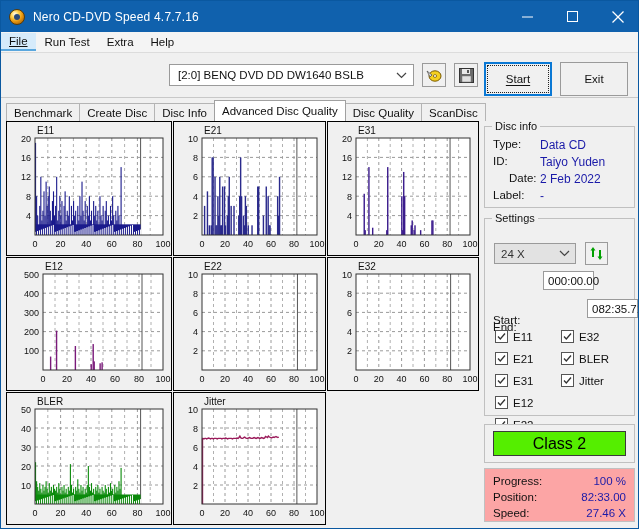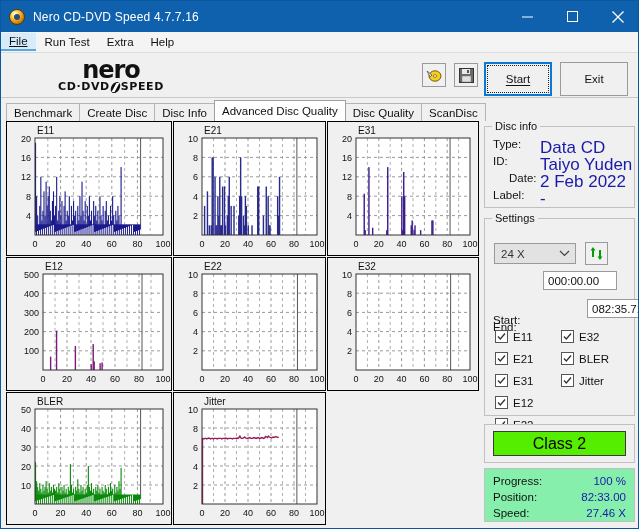--- a/index.html
+++ b/index.html
@@ -220,21 +220,21 @@
     background: #f0f0f0;
     box-sizing: border-box;
   }
   .group-legend {
     position: absolute; left: 7px; top: -7px;
     background: #f0f0f0;
     padding: 0 3px;
     font-size: 11px; color: #111;
   }
   .kv { position: absolute; font-size: 11.5px; color: #111; }
-  .kv-val { position: absolute; font-size: 17px; color: #1a1aa8; }
+  .kv-val { position: absolute; font-size: 12px; color: #1a1aa8; }
 
   .speed-select {
     position: absolute; left: 9px; top: 24px;
     width: 82px; height: 21px;
     background: #e2e2e2;
     border: 1px solid #9a9a9a;
     box-sizing: border-box;
     display: flex; align-items: center;
     font-size: 11.5px; color: #333;
   }
@@ -245,21 +245,21 @@
     position: absolute; left: 100px; top: 23px;
     width: 23px; height: 23px;
     background: #f0f0f0;
     border: 1px solid #9a9a9a;
     box-sizing: border-box;
     display: flex; align-items: center; justify-content: center;
   }
 
   .field {
     position: absolute;
-    width: 74px; height: 19px;
+    width: 51px; height: 19px;
     background: #ffffff;
     border: 1px solid #9a9a9a;
     box-sizing: border-box;
     display: flex; align-items: center;
     font-size: 11.5px; color: #111;
   }
   .field span { padding-left: 4px; }
 
   .cb-row {
     position: absolute;
@@ -291,21 +291,21 @@
     border: 1px solid #3a3a3a;
     box-sizing: border-box;
     display: flex; align-items: center; justify-content: center;
     font-size: 16px; color: #000;
   }
 
   .status-group {
     position: absolute; left: 0; top: 347px;
     width: 151px; height: 54px;
     border: 1px solid #c0c0c0;
-    background: #86efac;
+    background: #fca5a5;
     box-sizing: border-box;
   }
   .st-lbl { position: absolute; left: 8px; font-size: 11.5px; color: #111; }
   .st-val { position: absolute; right: 8px; font-size: 11.5px; color: #1a1aa8; }
 </style>
 </head>
 <body>
 
 <div id="app">
 
@@ -333,29 +333,29 @@
   </div>
 
   <div class="menubar">
     <div class="menu-item active"><u>File</u></div>
     <div class="menu-item"><span>Run Test</span></div>
     <div class="menu-item"><span>Extra</span></div>
     <div class="menu-item"><span>Help</span></div>
   </div>
 
   <div class="toolbar">
-    <div class="nero-logo">
-      <div class="nero-word">nero</div>
-      <div class="nero-sub">
-        <span>CD·DVD</span>
-        <span class="slash"></span>
-        <span>SPEED</span>
+
+    <div class="drive-select">
+      <div class="dv">[2:0]   BENQ DVD DD DW1640 BSLB</div>
+      <div class="cv">
+        <svg width="11" height="7" viewBox="0 0 11 7">
+            <polyline points="1,1 5.5,5.5 10,1" fill="none" stroke="#444" stroke-width="1.2"></polyline>
+          </svg>
       </div>
     </div>
-
 
     <div class="tool-btn" id="btn-disc">
       <svg width="17" height="17" viewBox="0 0 17 17">
         <ellipse cx="9" cy="9" rx="6" ry="5.2" fill="#f5d020" stroke="#7a5a00" stroke-width="1"></ellipse>
         <ellipse cx="9" cy="9" rx="1.6" ry="1.4" fill="#fff" stroke="#7a5a00" stroke-width="0.8"></ellipse>
         <path d="M1,4 L6,8 L4,10 Z" fill="#e0e0e0" stroke="#555" stroke-width="0.8"></path>
       </svg>
     </div>
 
     <div class="tool-btn" id="btn-save">

